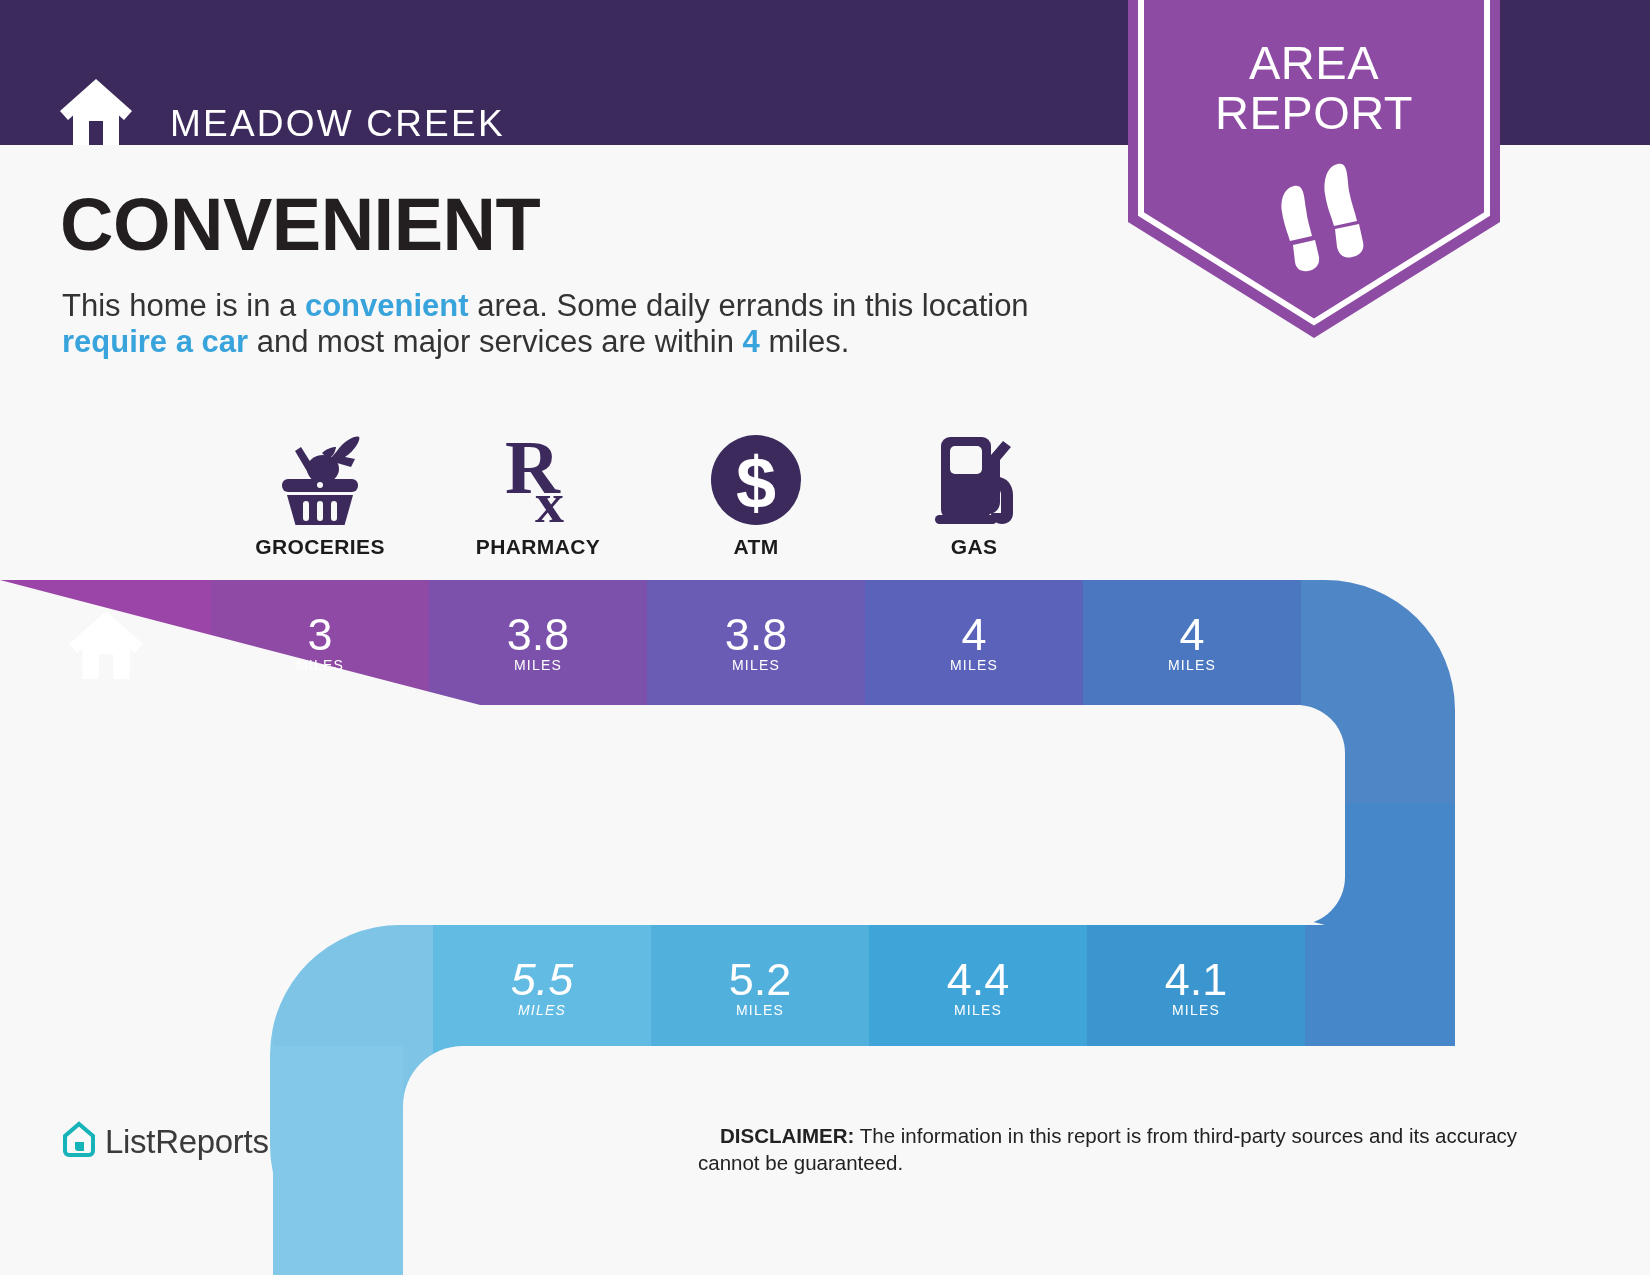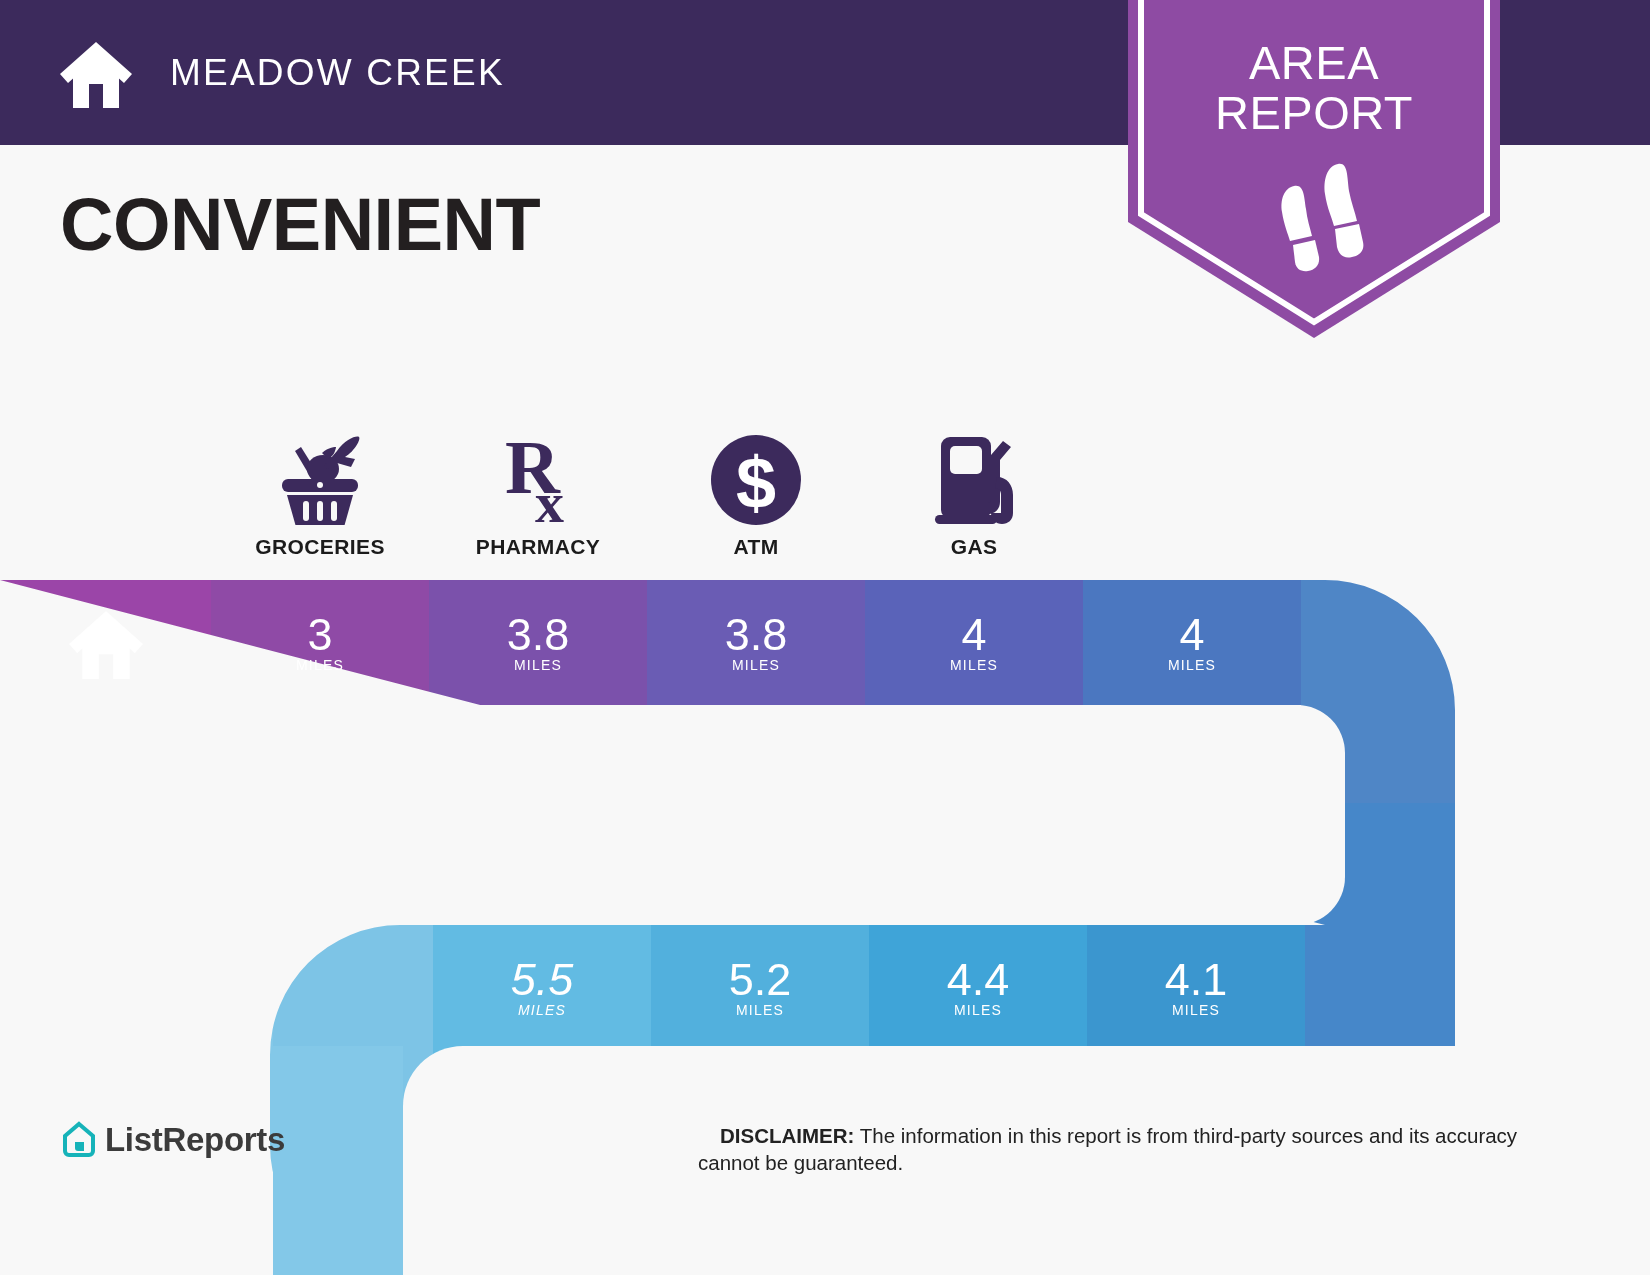--- a/index.html
+++ b/index.html
@@ -8,21 +8,21 @@
     font-family: "Liberation Sans", sans-serif;
     background: #f8f8f8;
     position: relative;
     overflow: hidden;
   }
   .page { position: relative; width: 1650px; height: 1275px; background: #f8f8f8; }
 
   
   .header {
     position: absolute; left: 0; top: 0; width: 1650px; height: 145px;
-    background: #3c2a5c; display: flex; align-items: center; padding-left: 58px;
+    background: #3c2a5c; display: flex; align-items: flex-end; padding-left: 58px;
   }
   .header-home { width: 76px; height: 70px; flex: 0 0 auto; }
   .header-title {
     color: #ffffff; font-size: 37px; letter-spacing: 2.2px; font-weight: 400;
     margin-left: 36px; white-space: nowrap;
   }
 
   
   .banner {
     position: absolute; left: 1128px; top: 0; width: 297px; height: 338px;
@@ -70,21 +70,21 @@
   #val-row-1 { left: 211px; top: 580px; }
   #val-row-2 { left: 433px; top: 925px; }
 
   .homebadge {
     position: absolute; left: 0; top: 580px; width: 211px; height: 125px;
     display: flex; align-items: center; justify-content: center; z-index: 5;
   }
 
   
   .logo {
-    position: absolute; left: 62px; top: 1121px; display: flex; z-index: 20; font-weight: bold;
+    position: absolute; left: 62px; top: 1121px; display: flex; align-items: center; z-index: 20;
   }
   .logo-text {
     font-size: 33px; color: #3b3b3b; margin-left: 9px; letter-spacing: -0.3px;
   }
   .disclaimer {
     position: absolute; left: 698px; top: 1122px; width: 860px; z-index: 20;
     font-size: 20.5px; line-height: 27px; color: #222; 
   }
   .disclaimer b { font-weight: bold; margin-left: 22px; }
 </style>
@@ -114,20 +114,21 @@
         <path d="M207 229 l24 -5 l4 18 c2 9 -4 14 -11 15 c-8 2 -13 -2 -15 -10 Z"></path>
       </g>
     </svg>
     <div class="banner-text">
       <div>AREA</div>
       <div>REPORT</div>
     </div>
   </div>
 
   <div class="title">CONVENIENT</div>
+  <div class="subtitle"><span>This home is in a </span><b>convenient</b><span> area. Some daily errands in this location </span><b>require a car</b><span> and most major services are within </span><b>4</b><span> miles.</span></div>
 
   <div class="iconrow" id="icon-row-1">
     <div class="iconcell">
       <span class="glyph">
         <svg width="110" height="100" viewBox="0 0 110 100" aria-hidden="true">
           <g fill="#3c2a5c">
             <path d="M30 26 l6 -4 l20 32 l-7 4 Z"></path>
             <ellipse cx="58" cy="44" rx="16" ry="14"></ellipse>
             <path d="M57 28 c6 -6 14 -6 14 -6 c0 0 -1 9 -8 12 Z"></path>
             <path d="M72 26 c8 -12 20 -16 22 -14 c2 2 -4 14 -14 20 l10 2 l-4 8 l-14 -4 l-6 8 l-7 -5 Z"></path>

